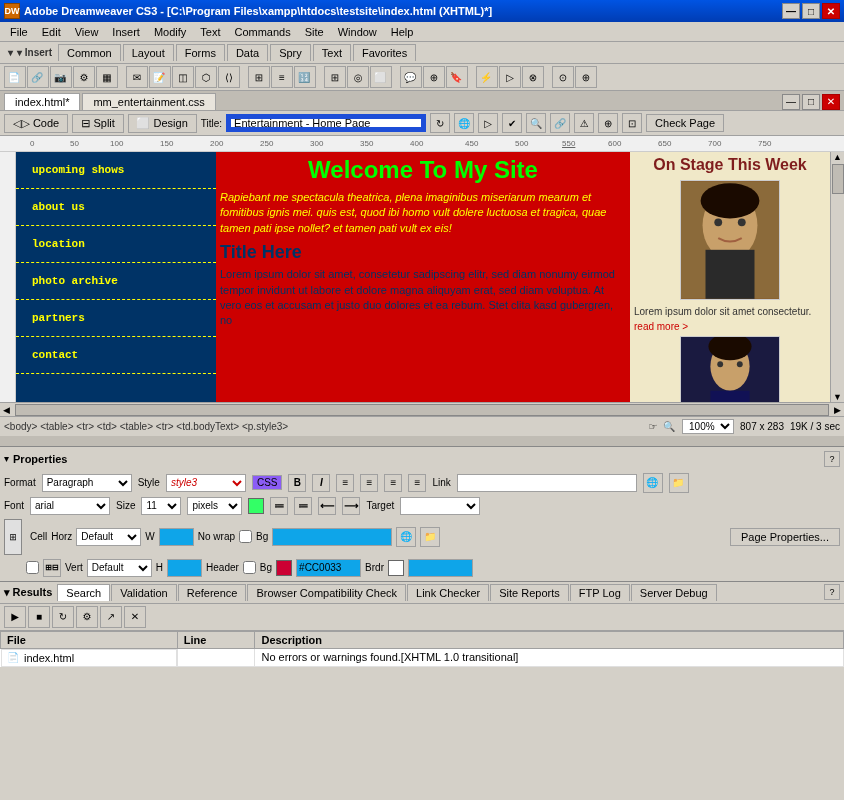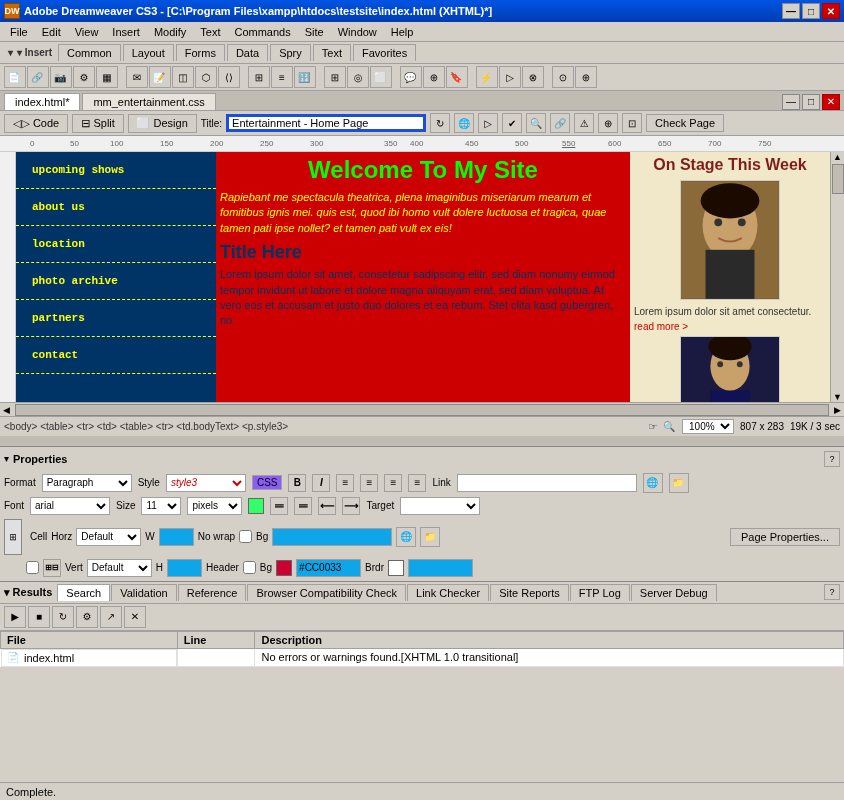--- a/index.html
+++ b/index.html
@@ -108,21 +108,21 @@
     }
     .view-btn {
       padding: 2px 8px;
       font-size: 11px;
       border: 1px solid #a0a0a0;
       background: #d4d0c8;
       cursor: pointer;
       display: flex; align-items: center; gap: 3px;
     }
     #title-input {
-      border: 3px solid #1d4ed8;
+      border: 5px solid #1d4ed8;
       font-size: 11px;
       padding: 4px 3px;
       width: 180px;
       background: white;
     }
     .doc-tool-btn {
       width: 20px; height: 20px;
       background: #d4d0c8;
       border: 1px solid #a0a0a0;
       display: flex; align-items: center; justify-content: center;
@@ -587,21 +587,21 @@
 
       <div style="flex:1; display:flex; flex-direction:column; overflow:hidden;">
         <div id="ruler">
           <span class="ruler-mark" style="left:30px;">0</span>
           <span class="ruler-mark" style="left:70px;">50</span>
           <span class="ruler-mark" style="left:110px;">100</span>
           <span class="ruler-mark" style="left:160px;">150</span>
           <span class="ruler-mark" style="left:210px;">200</span>
           <span class="ruler-mark" style="left:260px;">250</span>
           <span class="ruler-mark" style="left:310px;">300</span>
-          <span class="ruler-mark" style="left:360px;margin-left:24px;">350</span>
+          <span class="ruler-mark" style="left:360px;">350</span>
           <span class="ruler-mark" style="left:410px;">400</span>
           <span class="ruler-mark" style="left:465px;">450</span>
           <span class="ruler-mark" style="left:515px;">500</span>
           <span class="ruler-mark" style="left:562px;text-decoration:underline;">550</span>
           <span class="ruler-mark" style="left:608px;">600</span>
           <span class="ruler-mark" style="left:658px;">650</span>
           <span class="ruler-mark" style="left:708px;">700</span>
           <span class="ruler-mark" style="left:758px;">750</span>
         </div>
         <div style="display:flex; flex:1; overflow:hidden;">
@@ -826,17 +826,14 @@
                 <span>index.html</span>
               </td>
               <td></td>
               <td>No errors or warnings found.[XHTML 1.0 transitional]</td>
             </tr>
           </tbody>
         </table>
       </div>
     </div>
 
-    <div id="bottom-status">
-      <span>Complete.</span>
-    </div>
   </div>
 </div>
 
 </body></html>

